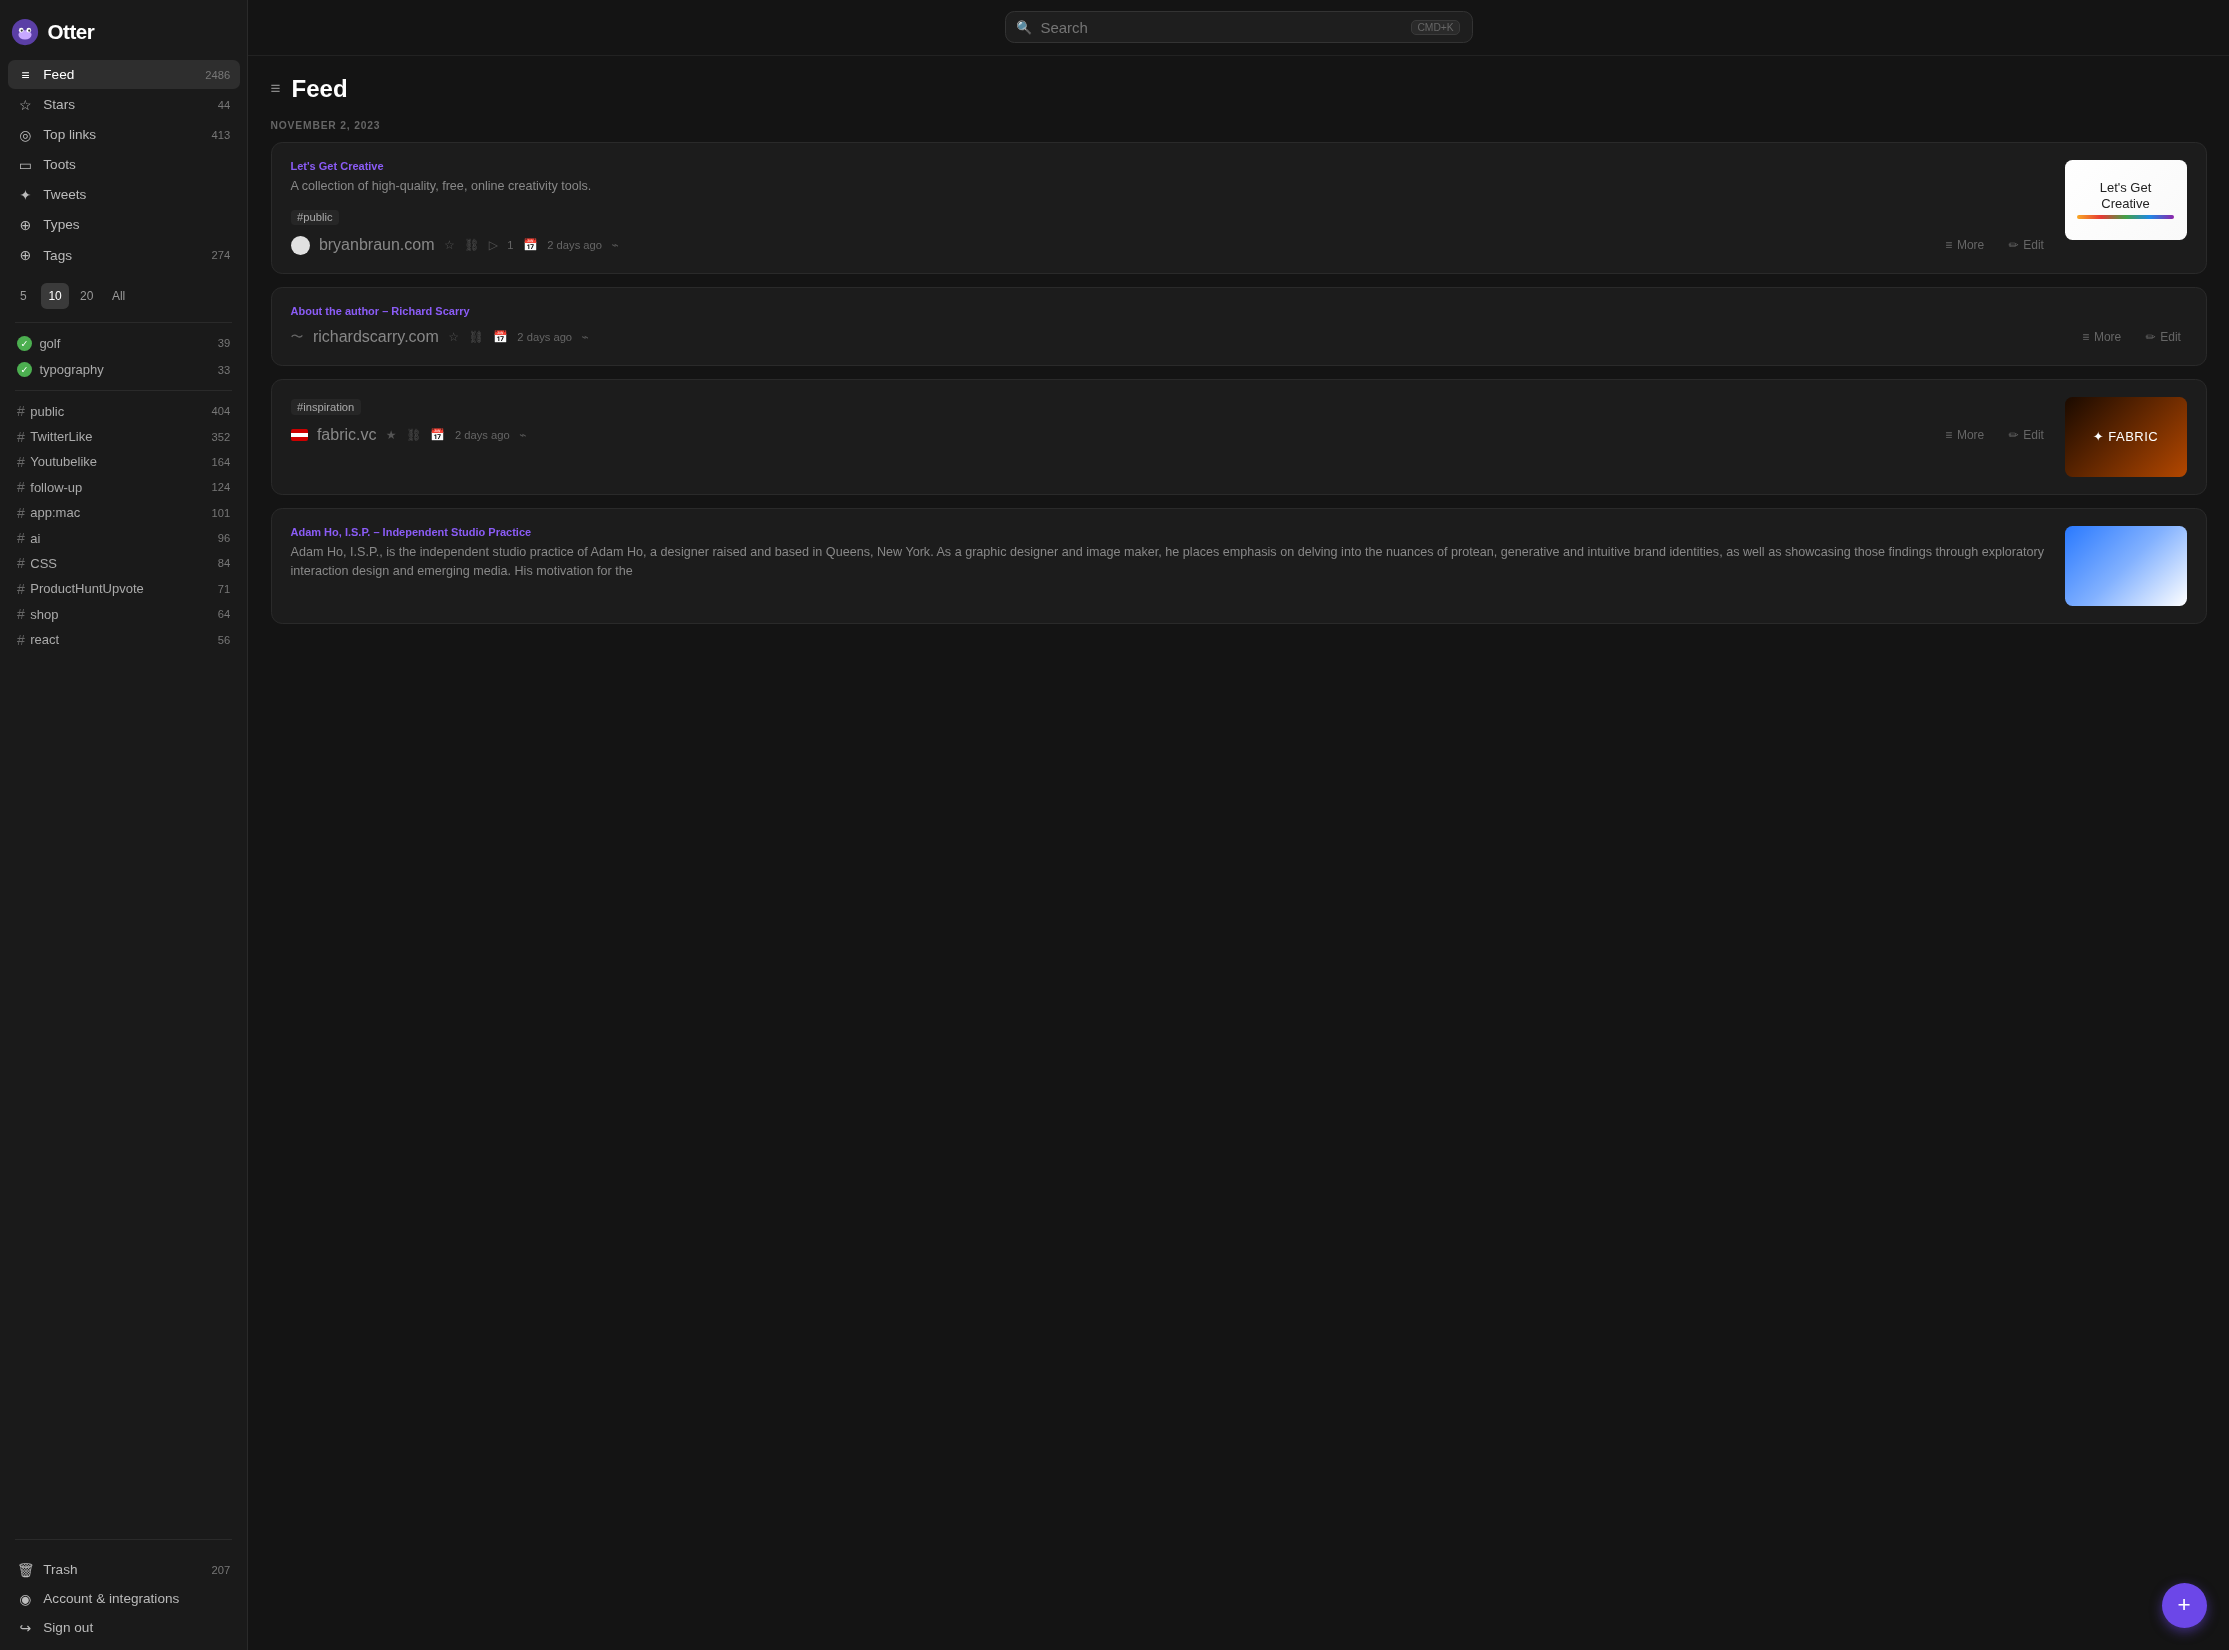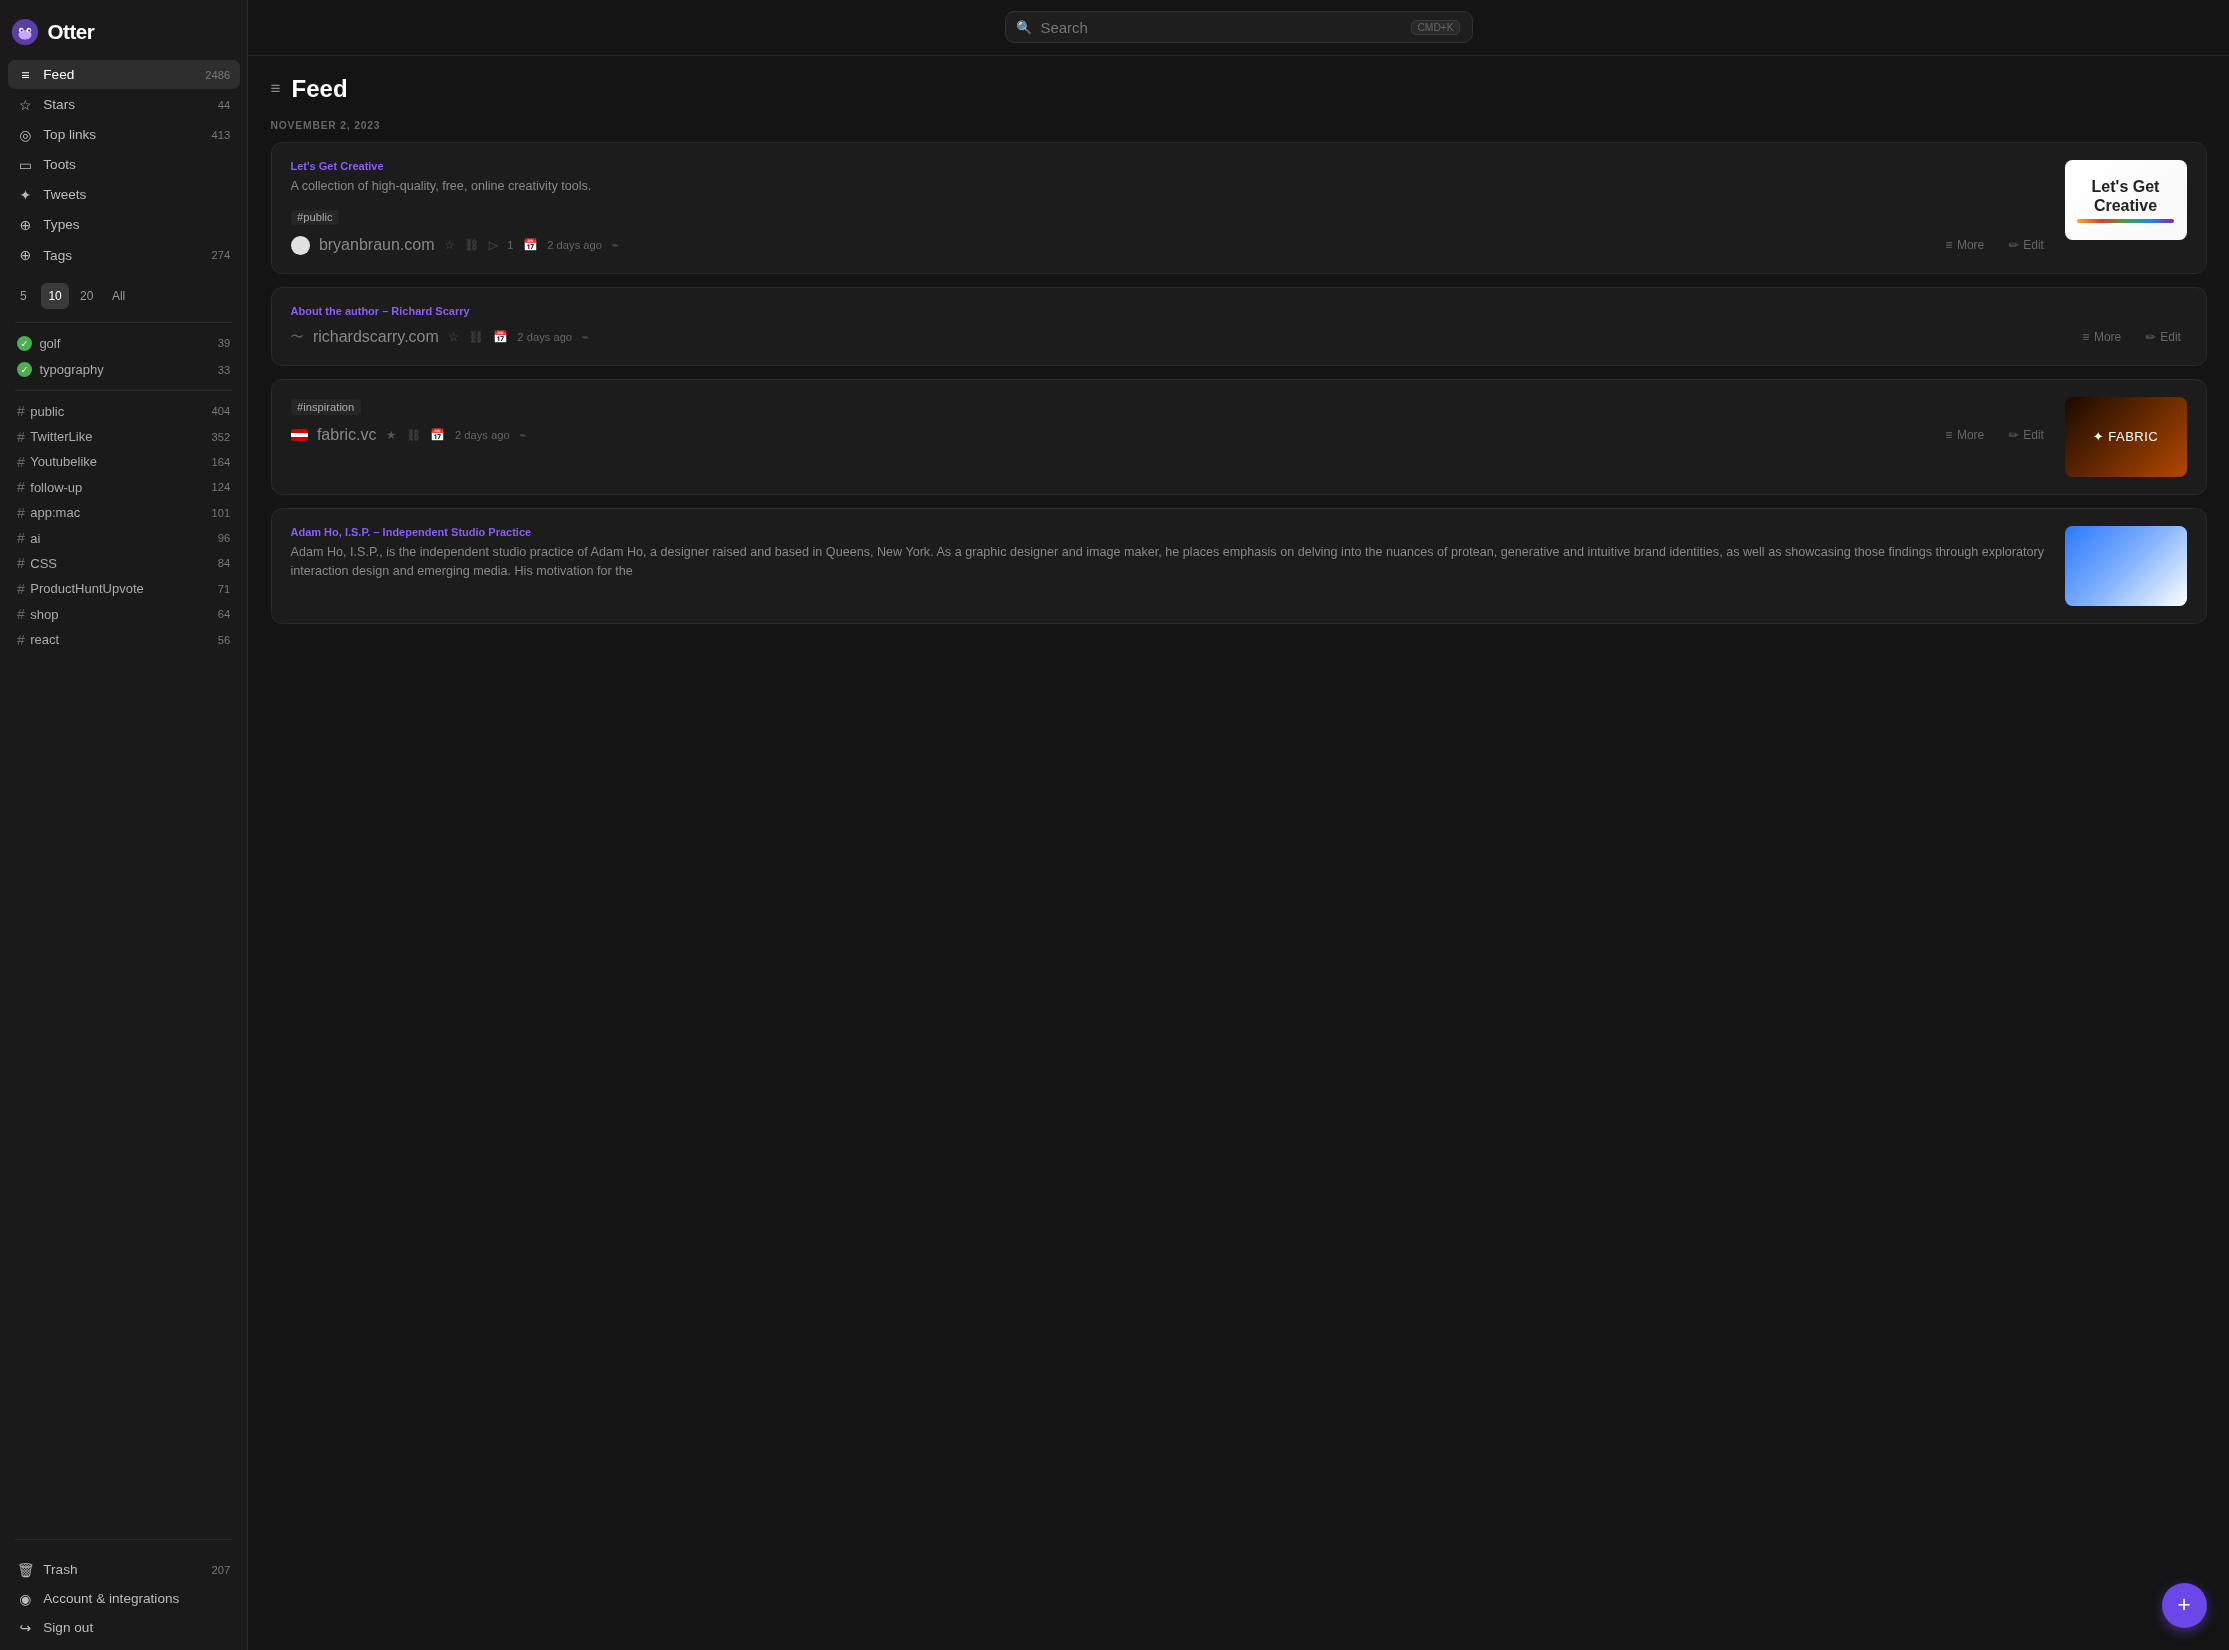--- a/index.html
+++ b/index.html
@@ -352,22 +352,22 @@
     
     .thumb-creative {
       background: linear-gradient(135deg, #fff 0%, #f9f9f9 100%);
       display: flex;
       flex-direction: column;
       align-items: center;
       justify-content: center;
       padding: 7.5px;
     }
     .thumb-creative-text {
-      font-weight: 700;
-      font-size: 16px;
+      font-weight: 400;
+      font-size: 13px;
       color: #222;
       text-align: center;
       line-height: 1.2;
     }
     .thumb-creative-lines {
       width: 90%;
       height: 3.7px;
       border-radius: 1.9px;
       margin-top: 3.7px;
       background: linear-gradient(to right, #f9a825, #e53935, #43a047, #1e88e5, #8e24aa);

